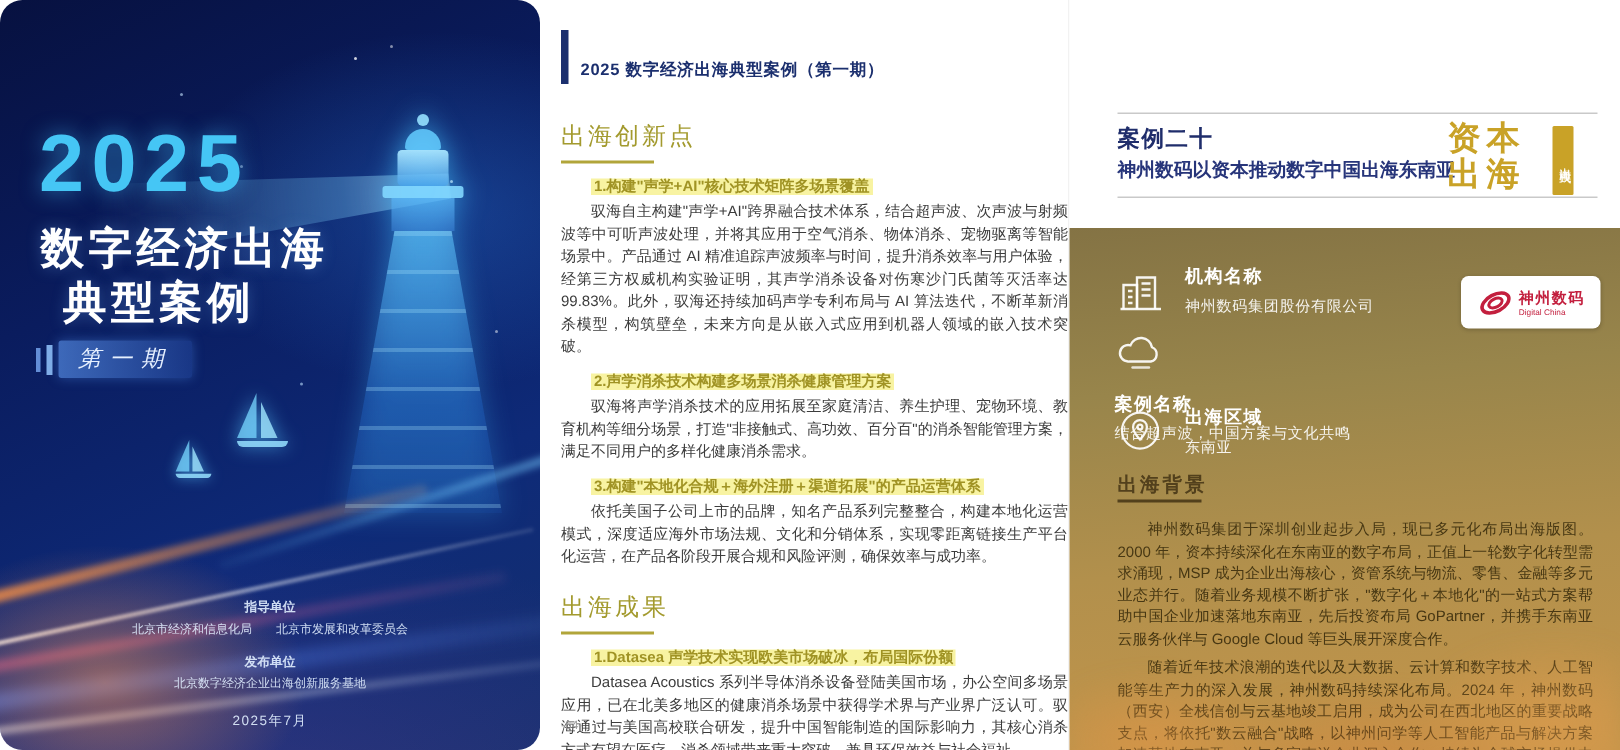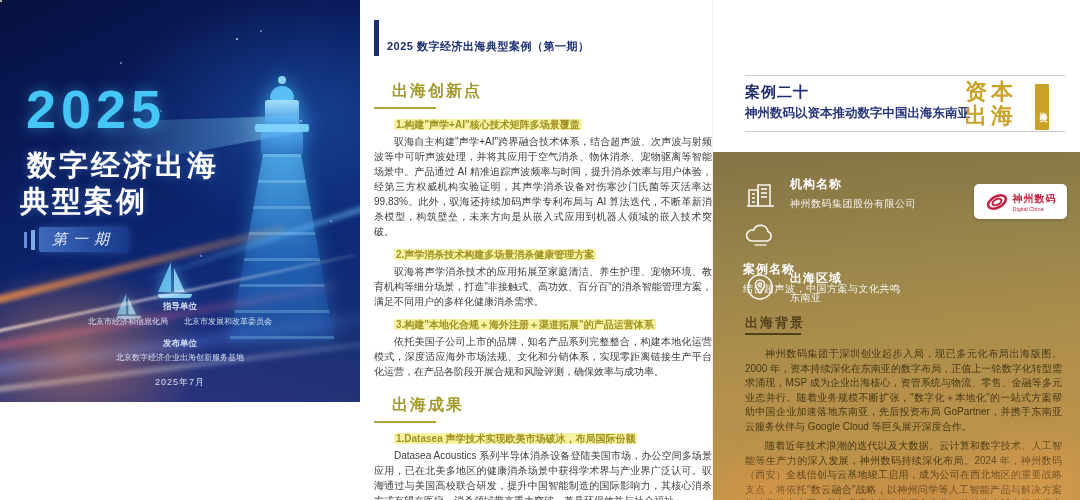--- a/index.html
+++ b/index.html
@@ -1,25 +1,25 @@
 <!DOCTYPE html>
 <html><head>
 <meta charset="utf-8">
 <style>
   * { margin:0; padding:0; box-sizing:border-box; }
   html,body { width:1080px; height:500px; overflow:hidden; background:#fff;
     font-family:"Liberation Sans","DejaVu Sans",sans-serif; }
   .spread { position:relative; width:1080px; height:500px; background:#fff; }
 
   
-  .cover { position:absolute; left:0; top:0; width:360px; height:402px; overflow:hidden;
+  .cover { position:absolute; left:0; top:0; width:360px; height:500px; overflow:hidden;
     background:
       radial-gradient(ellipse 260px 170px at 82% 28%, rgba(45,125,225,.35), transparent 70%),
       radial-gradient(ellipse 520px 250px at 45% 108%, rgba(80,60,140,.45), transparent 72%),
-      linear-gradient(155deg,#071140 0%,#0a1c5e 34%,#0e2a78 68%,#15306f 100%); }
+      linear-gradient(155deg,#071140 0%,#0a1c5e 34%,#0e2a78 68%,#15306f 100%); border-radius: 15px; }
   .stars { position:absolute; left:0; top:0; width:2px; height:2px; border-radius:50%;
     background:rgba(255,255,255,.9);
     box-shadow: 236px 38px 0 0 rgba(255,255,255,.8), 120px 62px 0 0 rgba(200,230,255,.6),
       300px 120px 0 0 rgba(255,255,255,.7), 58px 200px 0 0 rgba(180,220,255,.5),
       330px 220px 0 0 rgba(255,255,255,.5), 200px 255px 0 0 rgba(190,225,255,.6),
       260px 30px 0 0 rgba(255,255,255,.5), 160px 110px 0 0 rgba(210,235,255,.45); }
   .beam { position:absolute; top:98px; left:62px; width:238px; height:52px;
     background:linear-gradient(90deg, rgba(130,215,255,0) 0%, rgba(130,215,255,.30) 70%, rgba(190,235,255,.55) 100%);
     clip-path:polygon(0 0,100% 34%,100% 66%,0 100%);
     transform:rotate(-6deg); transform-origin:100% 50%; filter:blur(1px); }
@@ -56,40 +56,40 @@
   .stk.s5 { top:34px; left:140px; width:260px; height:6px; transform:rotate(-18deg);
     background:linear-gradient(90deg, rgba(120,205,255,.05), rgba(120,205,255,.55)); filter:blur(2px); }
   .stk.s6 { top:160px; left:-10px; width:420px; height:5px; transform:rotate(-7deg);
     background:linear-gradient(90deg, rgba(255,255,255,.55), rgba(170,200,255,.08)); filter:blur(2px); }
   .glow-bl { position:absolute; left:-70px; bottom:-50px; width:280px; height:190px;
     background:radial-gradient(ellipse, rgba(255,150,80,.5), transparent 68%); }
   .cover-year { position:absolute; top:78px; left:26px; font-size:54px; font-weight:bold;
     color:#45c6f5; letter-spacing:5px; text-shadow:0 0 14px rgba(70,195,255,.55); }
   .cover-t1 { position:absolute; top:146px; left:27px; font-size:29px; font-weight:bold;
     color:#ffffff; letter-spacing:3px; text-shadow:0 0 10px rgba(120,190,255,.35);text-align:right; }
-  .cover-t2 { position:absolute; top:182px; left:20px; font-size:29px; font-weight:bold;
+  .cover-t2 { position:absolute; top:182px; left:42px; font-size:29px; font-weight:bold;
     color:#ffffff; letter-spacing:3px; text-shadow:0 0 10px rgba(120,190,255,.35); }
   .issue-wrap { position:absolute; top:227px; left:24px; display:flex; align-items:center; gap:4px;font-style:italic; }
   .issue-bar1 { width:3px; height:16px; background:rgba(130,180,255,.75); }
   .issue-bar2 { width:4px; height:20px; background:rgba(150,200,255,.85); }
   .issue-badge { padding:3px 13px; font-size:15px; letter-spacing:6px; color:#e6f0ff; border-radius:2px;
     background:linear-gradient(90deg, rgba(95,155,245,.6), rgba(55,105,205,.3));
     box-shadow:0 0 8px rgba(90,160,255,.35); }
   .cover-footer { position:absolute; left:0; right:0; bottom:12px; text-align:center;
     color:rgba(225,238,255,.9); font-size:8px; line-height:1.8; }
   .cover-footer .lbl { font-weight:bold; font-size:8.5px; }
   .cover-footer .date { margin-top:8px; font-size:9px; letter-spacing:1px; }
 
   
   .mid { position:absolute; left:360px; top:0; width:368px; height:500px; background:#fff;
     padding:20px 16px 0 14px; }
   .mid-header { display:flex; align-items:flex-end; gap:8px; }
   .mid-header .bar { width:5px; height:36px; background:#1b2f6e; }
   .mid-header .txt { font-size:11px; font-weight:bold; color:#1b2f6e; padding-bottom:2px; letter-spacing:.5px; }
-  .gold-h { margin-top:25px; font-size:16px; font-weight:bold; color:#a39a2e; letter-spacing:2px;margin-left:18px; }
+  .gold-h { margin-top:25px; font-size:16px; font-weight:normal; color:#a39a2e; letter-spacing:2px; }
   .gold-h.second { margin-top:16px; }
   .gold-rule { width:62px; border-top:2px solid #b1a53a; margin-top:5px; }
   .sub-p { margin-top:8px; font-size:10px; line-height:1.5; text-indent:2em; }
   .sub-p .hl { background:#f8f3a2; color:#a09324; font-weight:bold; padding:0 2px; }
   .body-p { margin-top:2px; font-size:10px; line-height:1.5; color:#3c3c3c;
     text-indent:2em; text-align:justify; }
   .page-num { position:absolute; left:14px; bottom:12px; font-size:8px; color:#9a9a9a; }
 
   .page-divider { position:absolute; left:712px; top:0; width:1px; height:500px;
     background:rgba(0,0,0,.05); }

